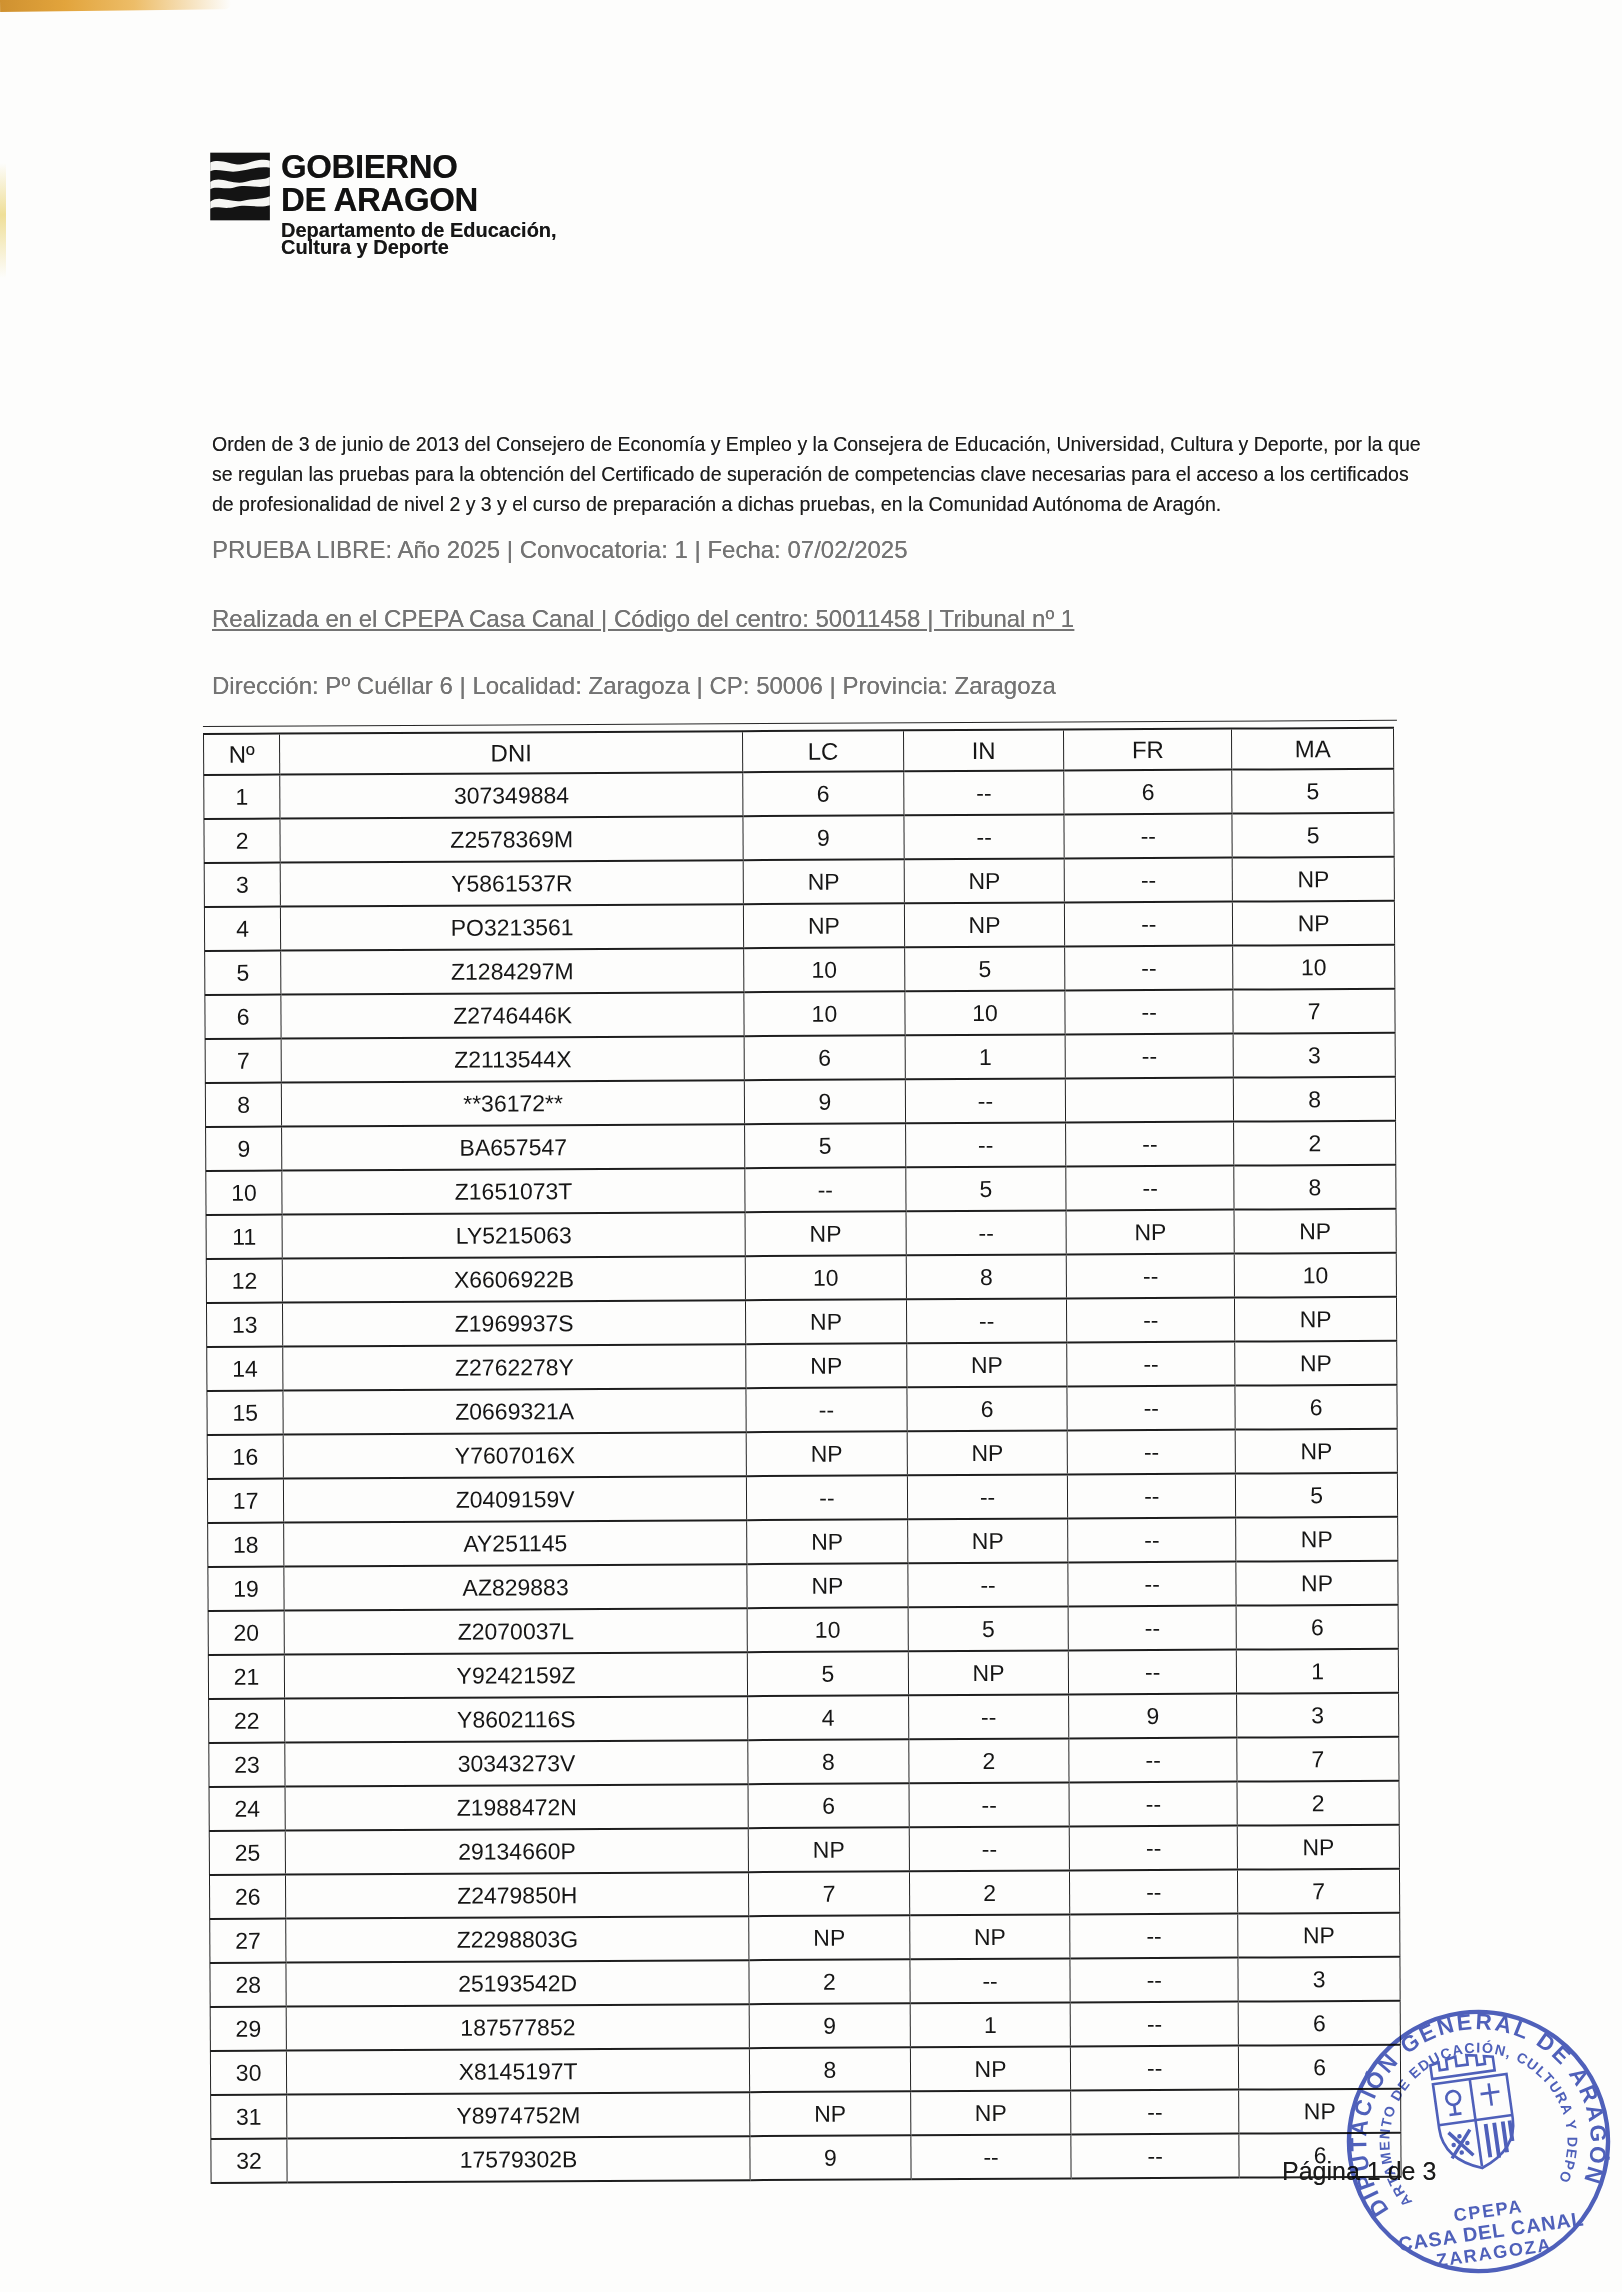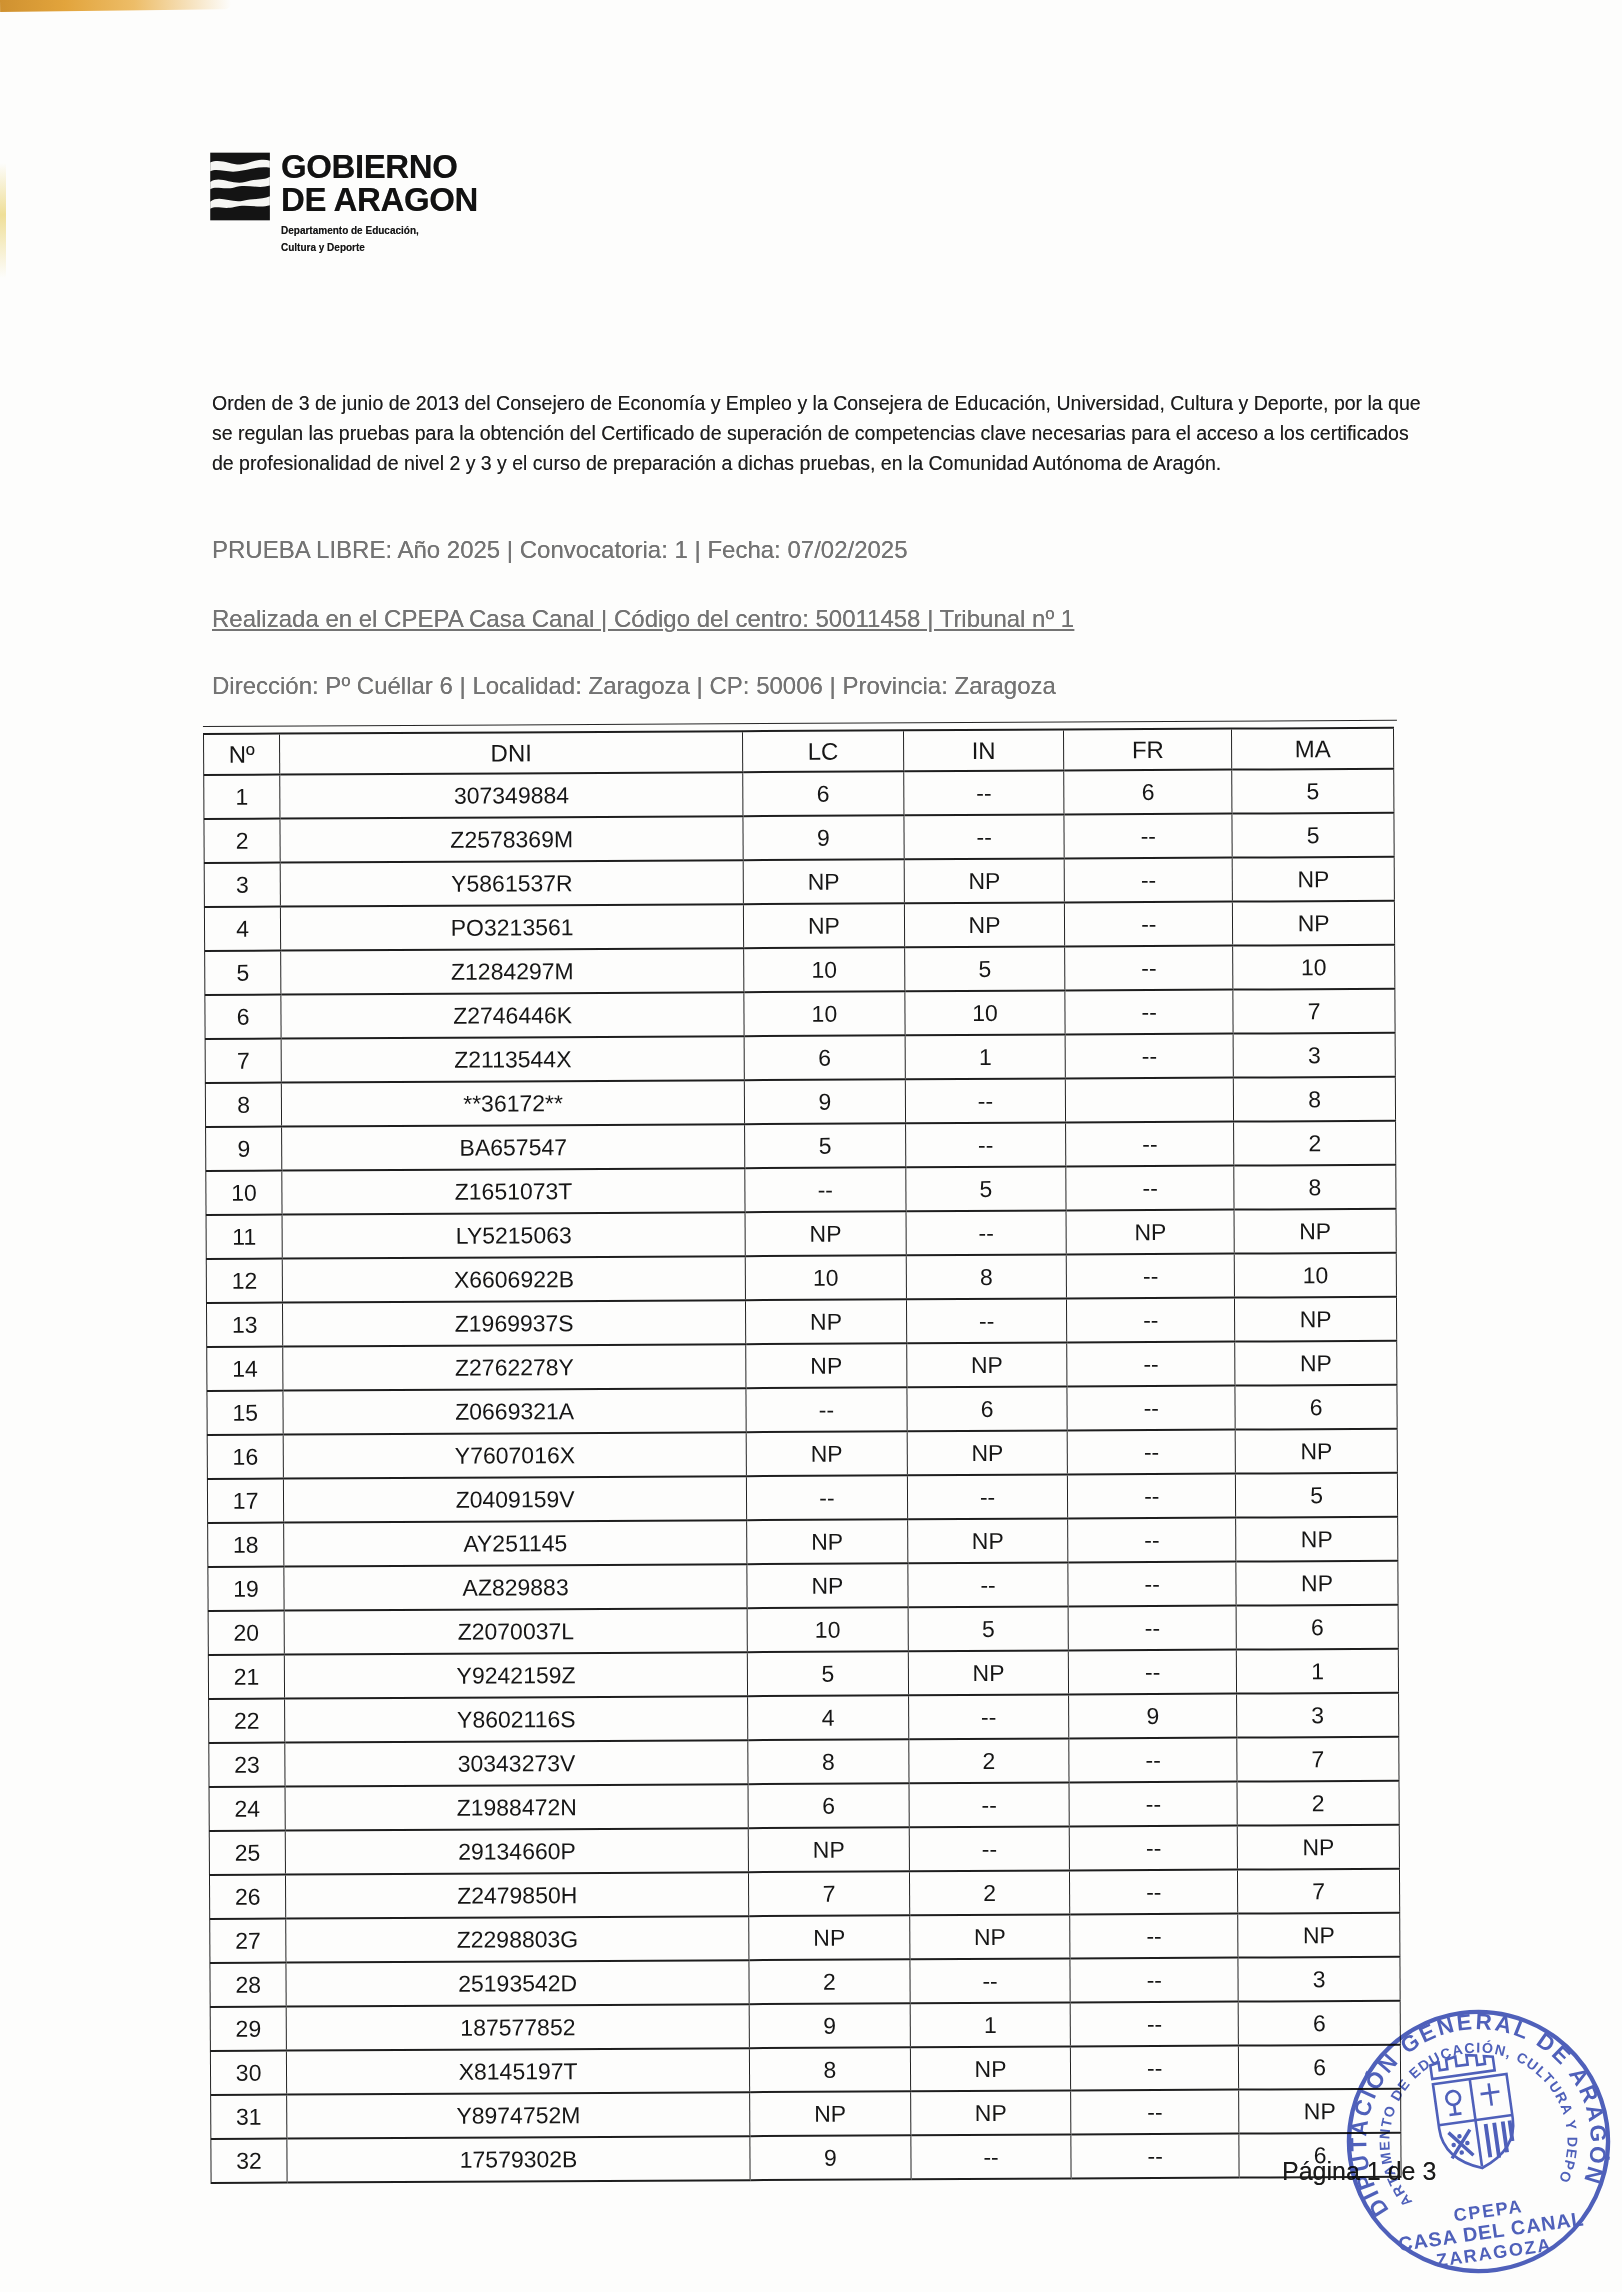--- a/index.html
+++ b/index.html
@@ -15,28 +15,28 @@
     background:linear-gradient(to right,#cf9130 0%,#e2a43c 28%,#edbd68 58%,rgba(237,189,104,0) 100%);
     border-radius:0 7.2px 7.2px 0;transform:rotate(-0.7deg);transform-origin:left top;}
   .artifact-left{position:absolute;left:0;top:163px;width:6.3px;height:115px;
     background:linear-gradient(to bottom,rgba(244,228,158,0),#efdf98 45%,rgba(244,228,158,0));}
 
   
   .brand{position:absolute;left:209px;top:150px;display:flex;align-items:flex-start;}
   .logo-mark{width:63px;height:73px;display:block;}
   .brand-text{margin-left:9px;}
   .brand-name{font-weight:700;font-size:33px;line-height:33px;letter-spacing:-0.4px;color:#121212;}
-  .brand-dept{margin-top:6.3px;font-size:10px;line-height:17px;font-weight:700;color:#161616;}
+  .brand-dept{margin-top:6.3px;font-size:20px;line-height:17px;font-weight:700;color:#161616;}
 
   .scan-text{text-shadow:0 0 0.6px rgba(20,20,20,.55);}
 
   
   .title{position:absolute;left:212px;top:343px;width:1212px;margin:0;
     text-align:center;font-size:27px;font-weight:400;letter-spacing:-0.2px;color:#191919;}
-  .intro{position:absolute;left:212px;top:388px;width:1216px;margin:0;
+  .intro{position:absolute;left:212px;top:429px;width:1216px;margin:0;
     font-size:19.5px;line-height:30px;color:#1c1c1c;}
   .meta{position:absolute;left:212px;margin:0;font-size:24px;color:#737373;}
   .meta.prueba{top:536px;}
   .meta.realizada{top:605px;text-decoration:underline;}
   .meta.direccion{top:672px;}
 
   
   .table-wrap{position:absolute;left:203px;top:733px;width:1191px;
     transform:rotate(-0.3deg);transform-origin:0 0;}
   .table-wrap::before{content:"";position:absolute;left:0px;right:-2.7px;top:-7.2px;

